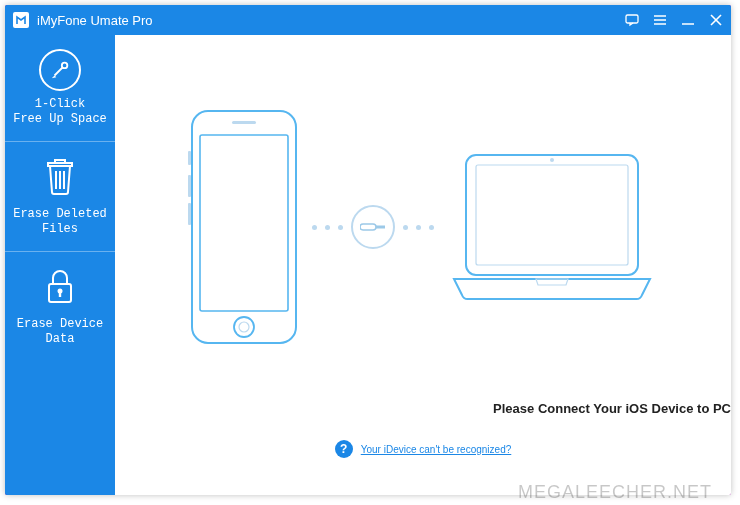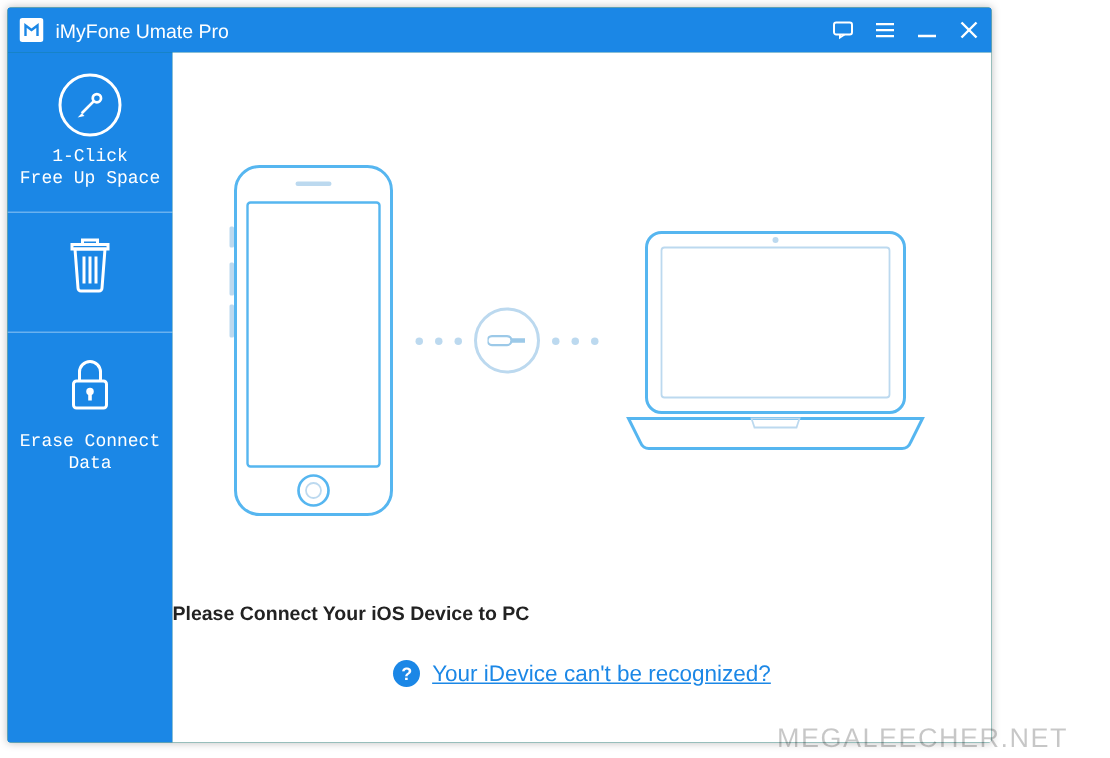--- a/index.html
+++ b/index.html
@@ -5,25 +5,25 @@
     * { margin: 0; padding: 0; box-sizing: border-box; }
     body {
       width: 740px;
       height: 505px;
       font-family: "Segoe UI", Arial, sans-serif;
       background: #fff;
       position: relative;
       overflow: hidden;
     }
     .window {
-      width: 656px;
+      width: 726px;
       height: 490px;
       margin: 5px;
       box-shadow: 0 0 6px rgba(0,0,0,0.25);
-      background: #0f766e;
+      background: #a21caf;
       display: flex;
       flex-direction: column;
       border-radius: 2px;
       overflow: hidden;
     }
     .titlebar {
       height: 30px;
       background: #1B87E6;
       display: flex;
       align-items: center;
@@ -136,21 +136,21 @@
     .plug-circle {
       width: 44px; height: 44px; border-radius: 50%;
       border: 2px solid #bcd9ef;
       display: flex; align-items: center; justify-content: center;
     }
     .prompt-text {
       position: absolute;
       top: 366px;
       left: 0;
       right: 0;
-      text-align: left;
+      text-align: right;
       font-size: 13px;
       font-weight: 700;
       color: #222;
     }
     .help-line {
       position: absolute;
       top: 405px;
       left: 0;
       right: 0;
       display: flex;
@@ -158,21 +158,21 @@
       justify-content: center;
       gap: 8px;
     }
     .help-q {
       width: 18px; height: 18px; border-radius: 50%;
       background: #1B87E6; color: #fff;
       display: flex; align-items: center; justify-content: center;
       font-size: 12px; font-weight: 700;
     }
     .help-link {
-      font-size: 15px;
+      font-size: 10px;
       color: #1B87E6;
       text-decoration: underline;
       cursor: pointer;
     }
     .watermark {
       position: absolute;
       bottom: 2px;
       right: 28px;
       font-size: 18px;
       letter-spacing: 1px;
@@ -247,34 +247,36 @@
             <svg width="36" height="40" viewBox="0 0 36 40">
               <path d="M8 10 L28 10 L26 36 A2 2 0 0 1 24 38 L12 38 A2 2 0 0 1 10 36 Z" fill="none" stroke="#fff" stroke-width="2"></path>
               <line x1="14" y1="15" x2="14" y2="33" stroke="#fff" stroke-width="2"></line>
               <line x1="18" y1="15" x2="18" y2="33" stroke="#fff" stroke-width="2"></line>
               <line x1="22" y1="15" x2="22" y2="33" stroke="#fff" stroke-width="2"></line>
               <path d="M6 10 L30 10 L30 7 L6 7 Z" fill="none" stroke="#fff" stroke-width="2"></path>
               <path d="M13 7 L13 4 L23 4 L23 7" fill="none" stroke="#fff" stroke-width="2"></path>
             </svg>
           </div>
         </div>
+        <div class="label" style="white-space:pre-line;">Erase Deleted
+Files</div>
       </div>
 
       <div class="nav-item">
         <div class="icon-wrap">
           <div>
             <svg width="34" height="40" viewBox="0 0 34 40">
               <rect x="6" y="18" width="22" height="18" rx="2" fill="none" stroke="#fff" stroke-width="2"></rect>
               <path d="M10 18 L10 12 A7 7 0 0 1 24 12 L24 18" fill="none" stroke="#fff" stroke-width="2"></path>
               <circle cx="17" cy="25" r="2.5" fill="#fff"></circle>
               <rect x="15.8" y="26" width="2.4" height="5" fill="#fff"></rect>
             </svg>
           </div>
         </div>
-        <div class="label" style="white-space:pre-line;">Erase Connect
+        <div class="label" style="white-space:pre-line;">Erase Device
 Data</div>
       </div>
 
     </div>
 
     <div class="main">
 
       <div class="illustration">
 
         <div class="phone">

